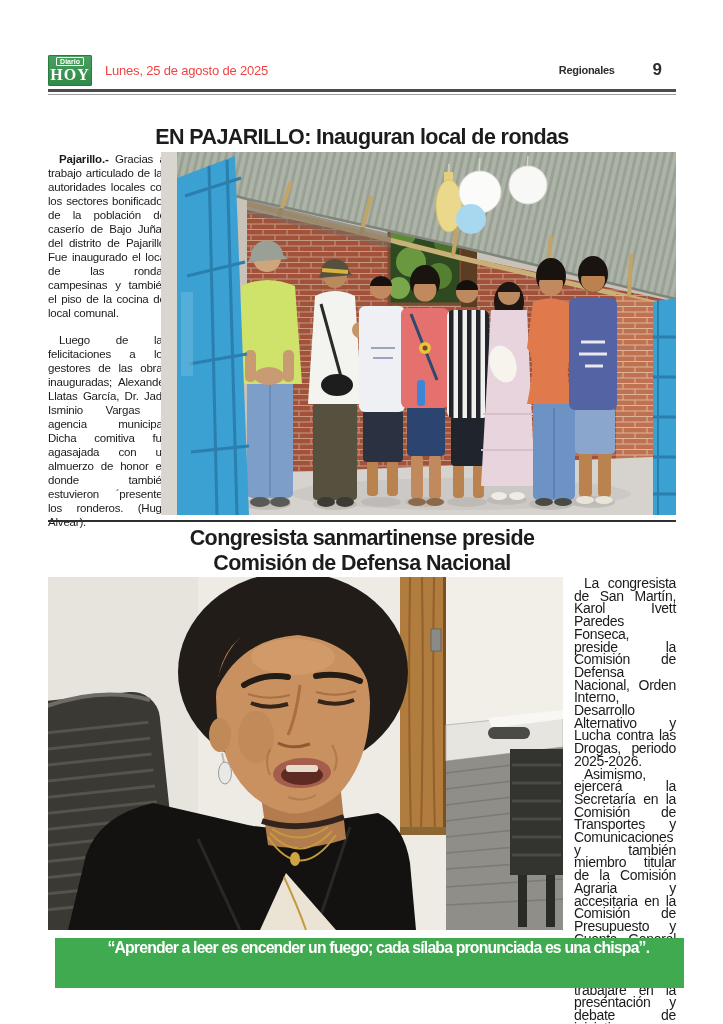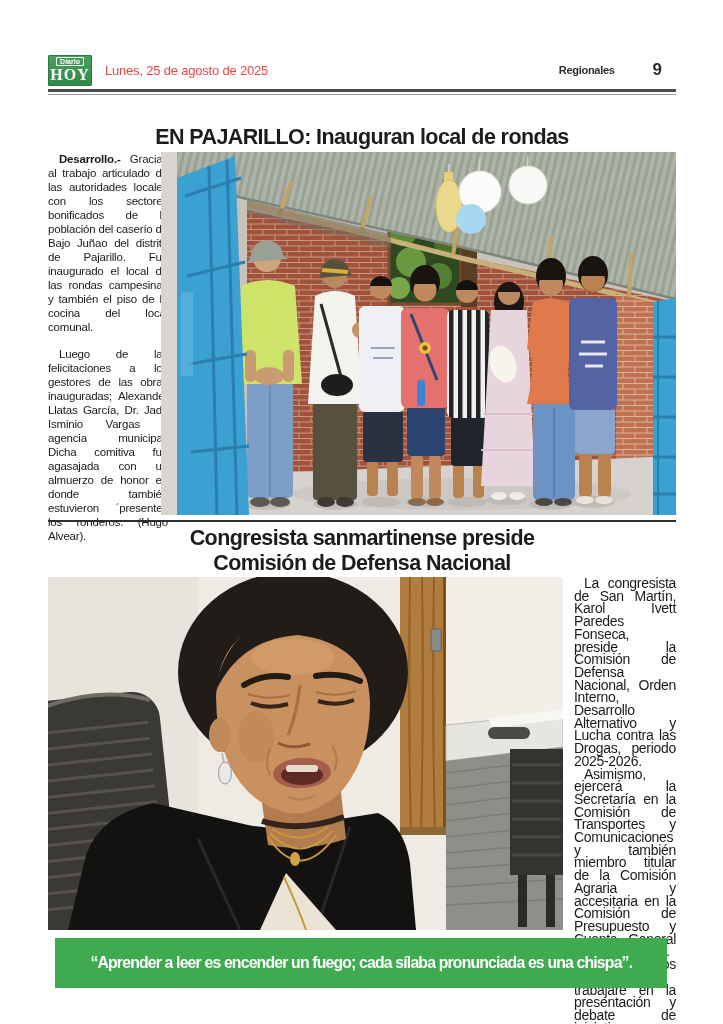--- a/index.html
+++ b/index.html
@@ -34,21 +34,21 @@
   .col-left p + p{margin-top:13px;}
   .col-right{left:574px;top:577px;width:102px;font-size:14px;line-height:12.7px;letter-spacing:-0.3px;}
   .col-right p{text-indent:10px;}
   
   .photo{position:absolute;display:block;}
   #photo1{left:161px;top:152px;}
   #photo2{left:48px;top:577px;}
   .divider{position:absolute;left:48px;top:520px;width:628px;height:2px;background:#2f2f2f;}
   
   .banner{position:absolute;left:55px;top:938px;width:612px;height:50px;background:var(--banner-green);
-    display:flex;align-items:center;justify-content:center;overflow:hidden;}
+    display:flex;justify-content:center;overflow:hidden;padding-left:17px;}
   .banner span{color:#ffffff;font-weight:bold;font-size:17px;letter-spacing:-0.9px;white-space:nowrap;
     transform:scaleX(0.93);transform-origin:center;}
 </style>
 </head>
 <body>
 
 <div id="page">
 
   <div class="header">
     <div class="logo">
@@ -61,21 +61,21 @@
     <div class="header-page">9</div>
   </div>
   <div class="header-rule"></div>
 
   <div class="art-title" style="top:81px;margin-top:44px;">
     <div>EN PAJARILLO: Inauguran local de rondas</div>
     <div>campesinas en Bajo Martín</div>
   </div>
 
   <div class="col col-left">
-    <p><b>Desarrollo.-</b> <span>Gracias al trabajo articulado de las autoridades locales con los sectores bonificados de la población del caserío de Bajo Juñao del distrito de Pajarillo. Fue inaugurado el local de las rondas campesinas y también el piso de la cocina del local comunal.</span></p>
+    <p><b>Pajarillo.-</b> <span>Gracias al trabajo articulado de las autoridades locales con los sectores bonificados de la población del caserío de Bajo Juñao del distrito de Pajarillo. Fue inaugurado el local de las rondas campesinas y también el piso de la cocina del local comunal.</span></p>
     <p>Luego de las felicitaciones a los gestores de las obras inauguradas; Alexander Llatas García, Dr. Jadir Isminio Vargas y agencia municipal. Dicha comitiva fue agasajada con un almuerzo de honor en donde también estuvieron ´presentes los ronderos. (Hugo Alvear).</p>
   </div>
 
   <svg id="photo1" class="photo" width="515" height="363" viewBox="0 0 515 363">
     <defs>
       <pattern id="brick" width="24" height="11" patternUnits="userSpaceOnUse">
         <rect width="24" height="11" fill="#a2523a"></rect>
         <path d="M0 0.5h24M0 6h24M6 0v6M18 6v5" stroke="#c59a82" stroke-width="1" fill="none"></path>
       </pattern>
       <pattern id="brickLight" width="24" height="11" patternUnits="userSpaceOnUse">

